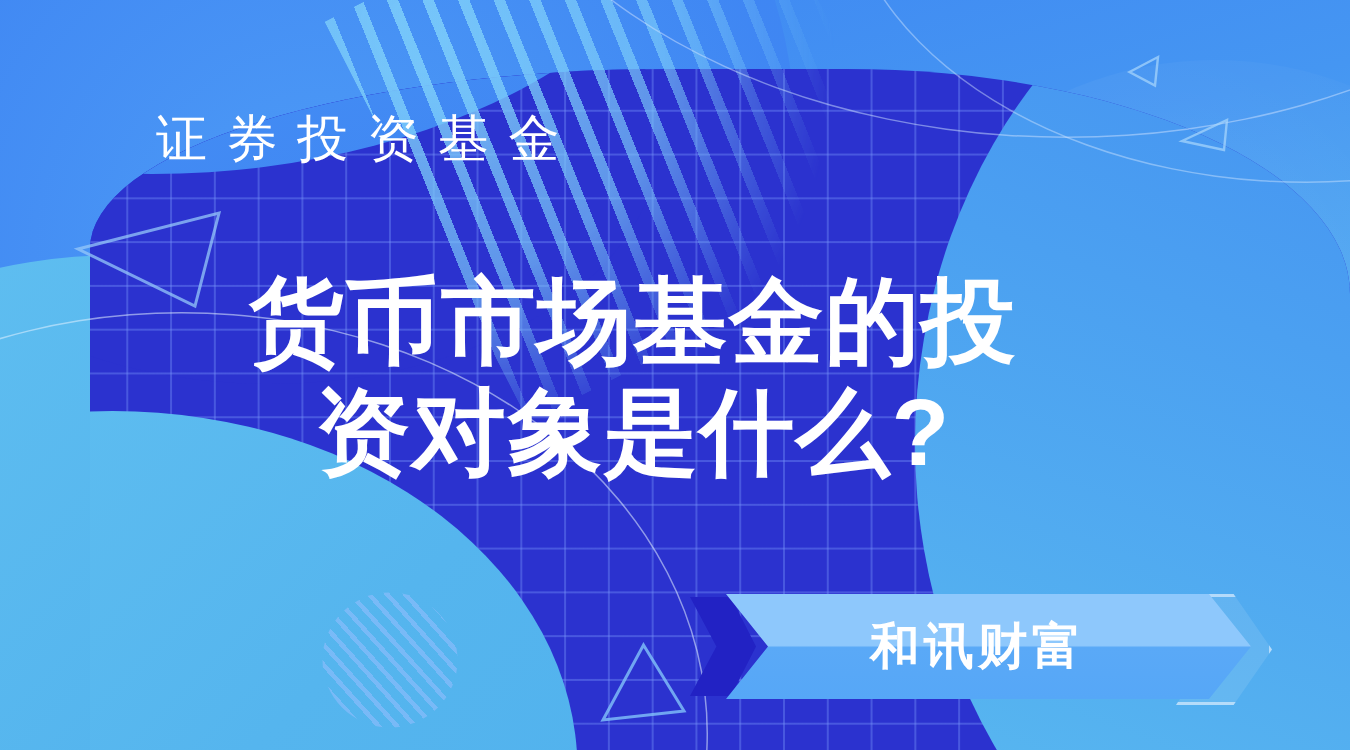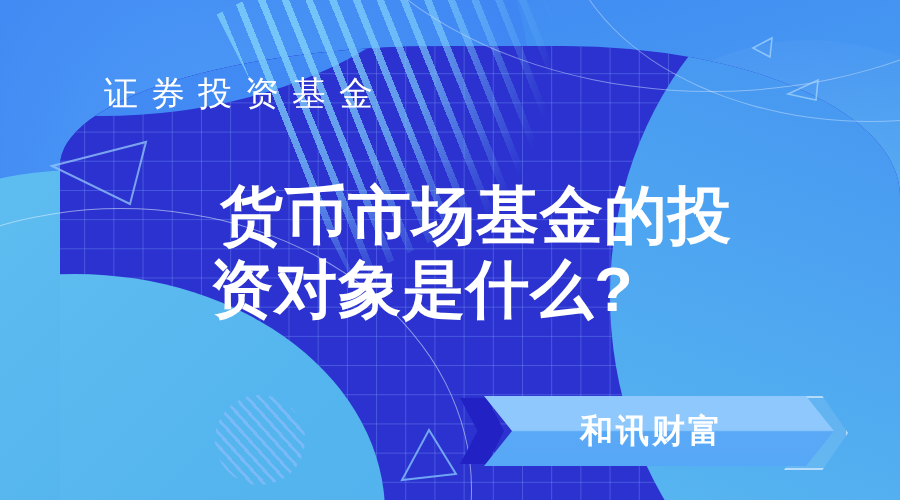--- a/index.html
+++ b/index.html
@@ -163,21 +163,21 @@
     position: absolute;
     left: 112px; top: 178px;
     width: 620px;
     color: #ffffff;
     font-size: 63px;
     font-weight: 700;
     line-height: 1.18;
     letter-spacing: 1px;
     text-align: center;
   }
-  .headline .l1 { display: block; text-align: right; }
+  .headline .l1 { display: block; text-align: center; }
   .headline .l2 { display: block; }
 
   
   .brand-banner {
     position: absolute;
     left: 484px; top: 396px;
     width: 350px; height: 70px; text-align: center;
   }
   .banner-shape {
     position: absolute; inset: 0;

